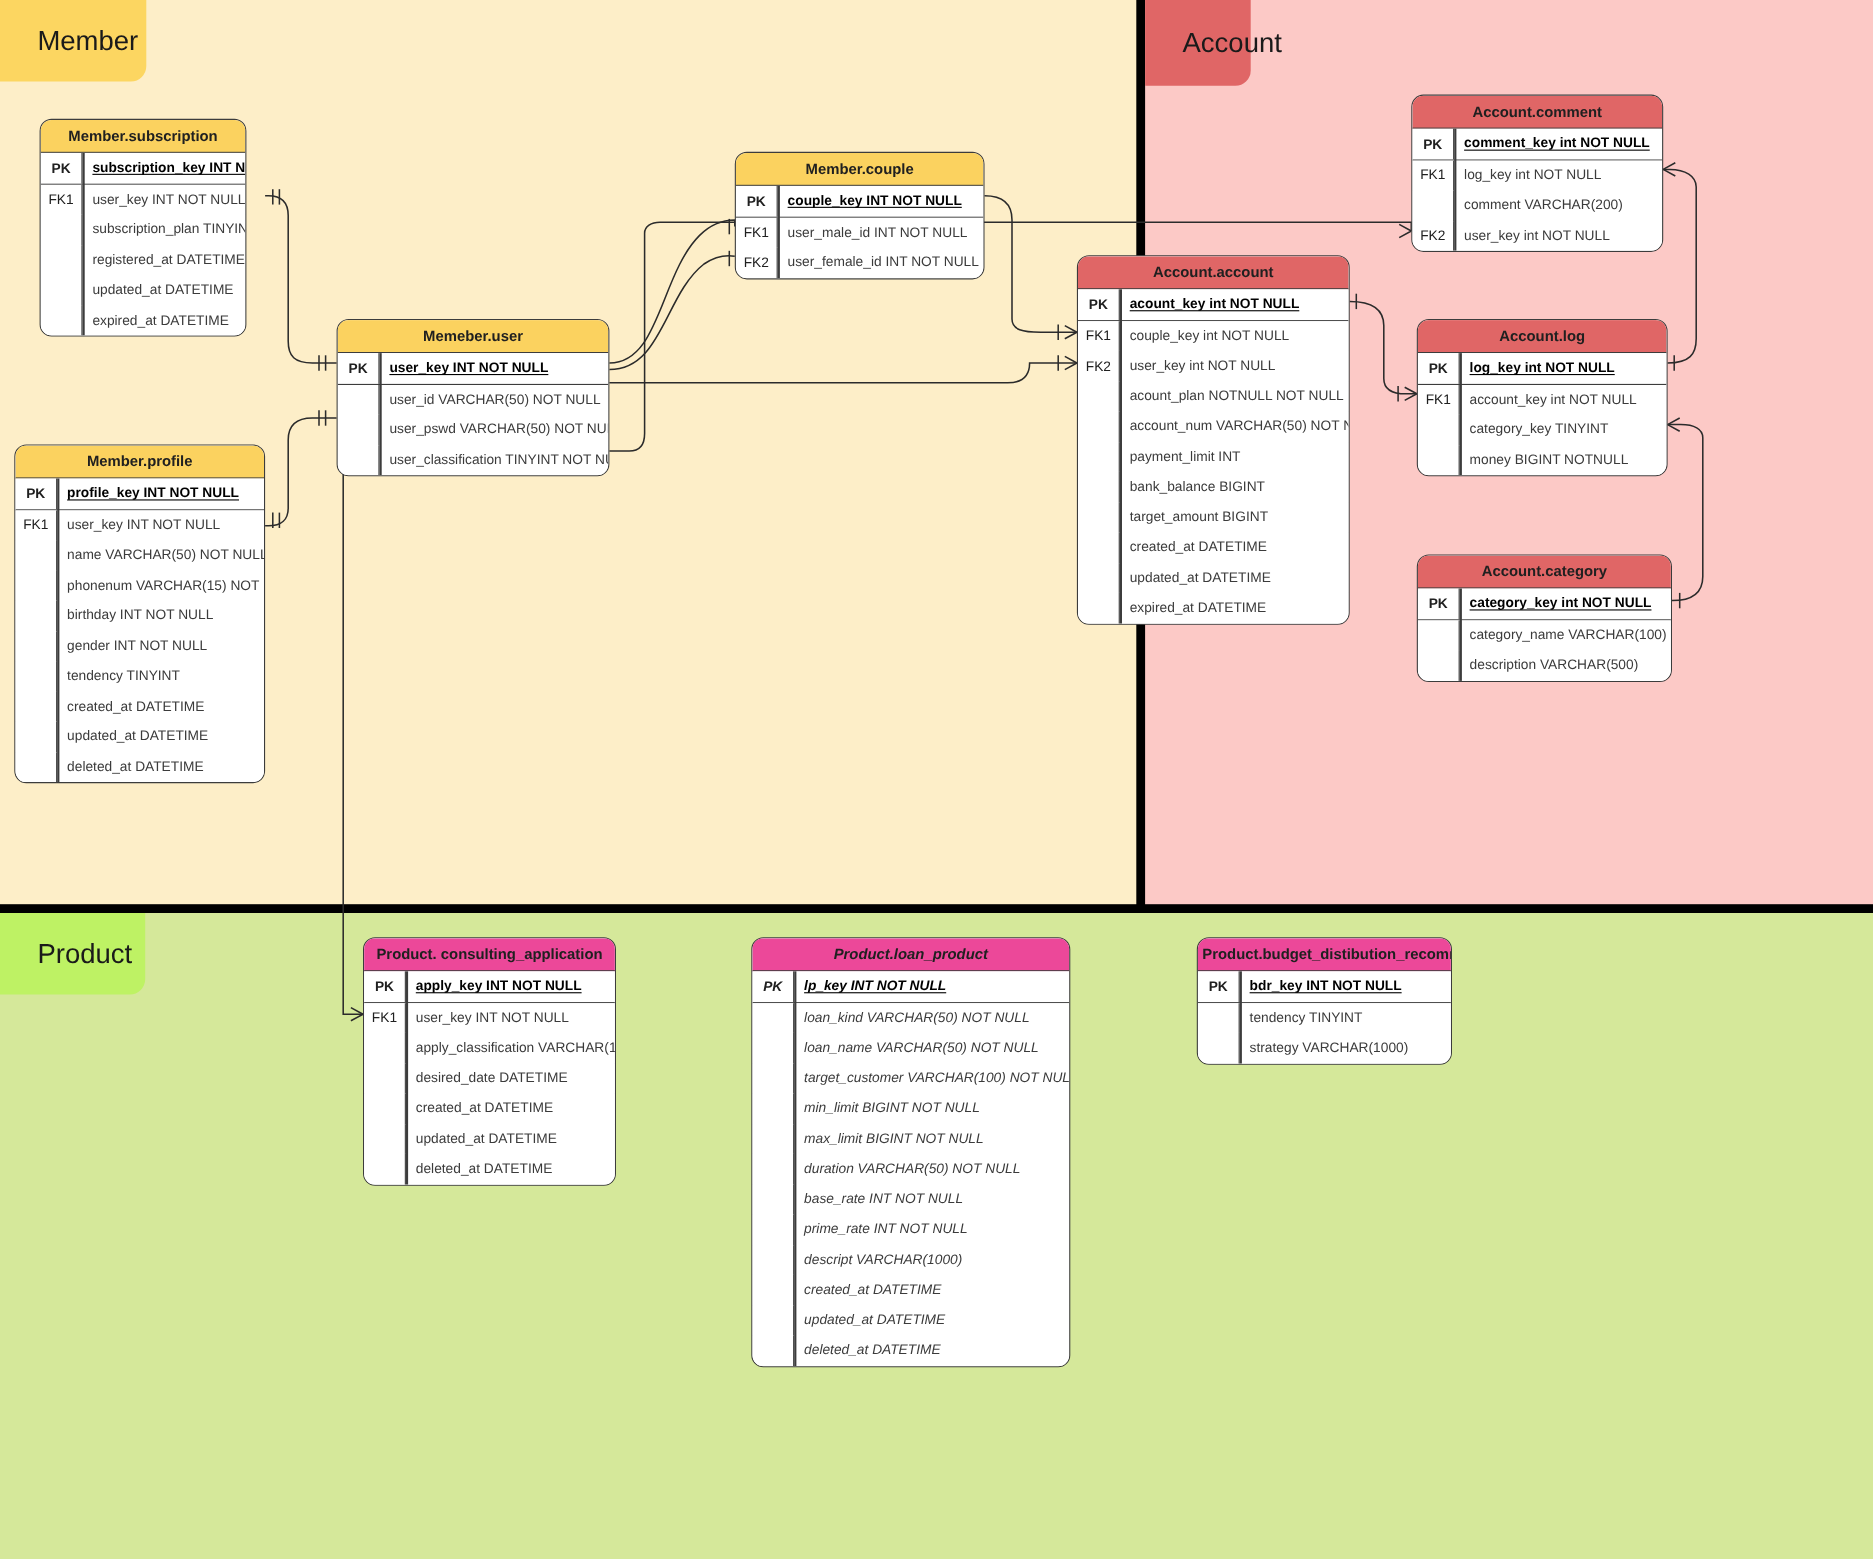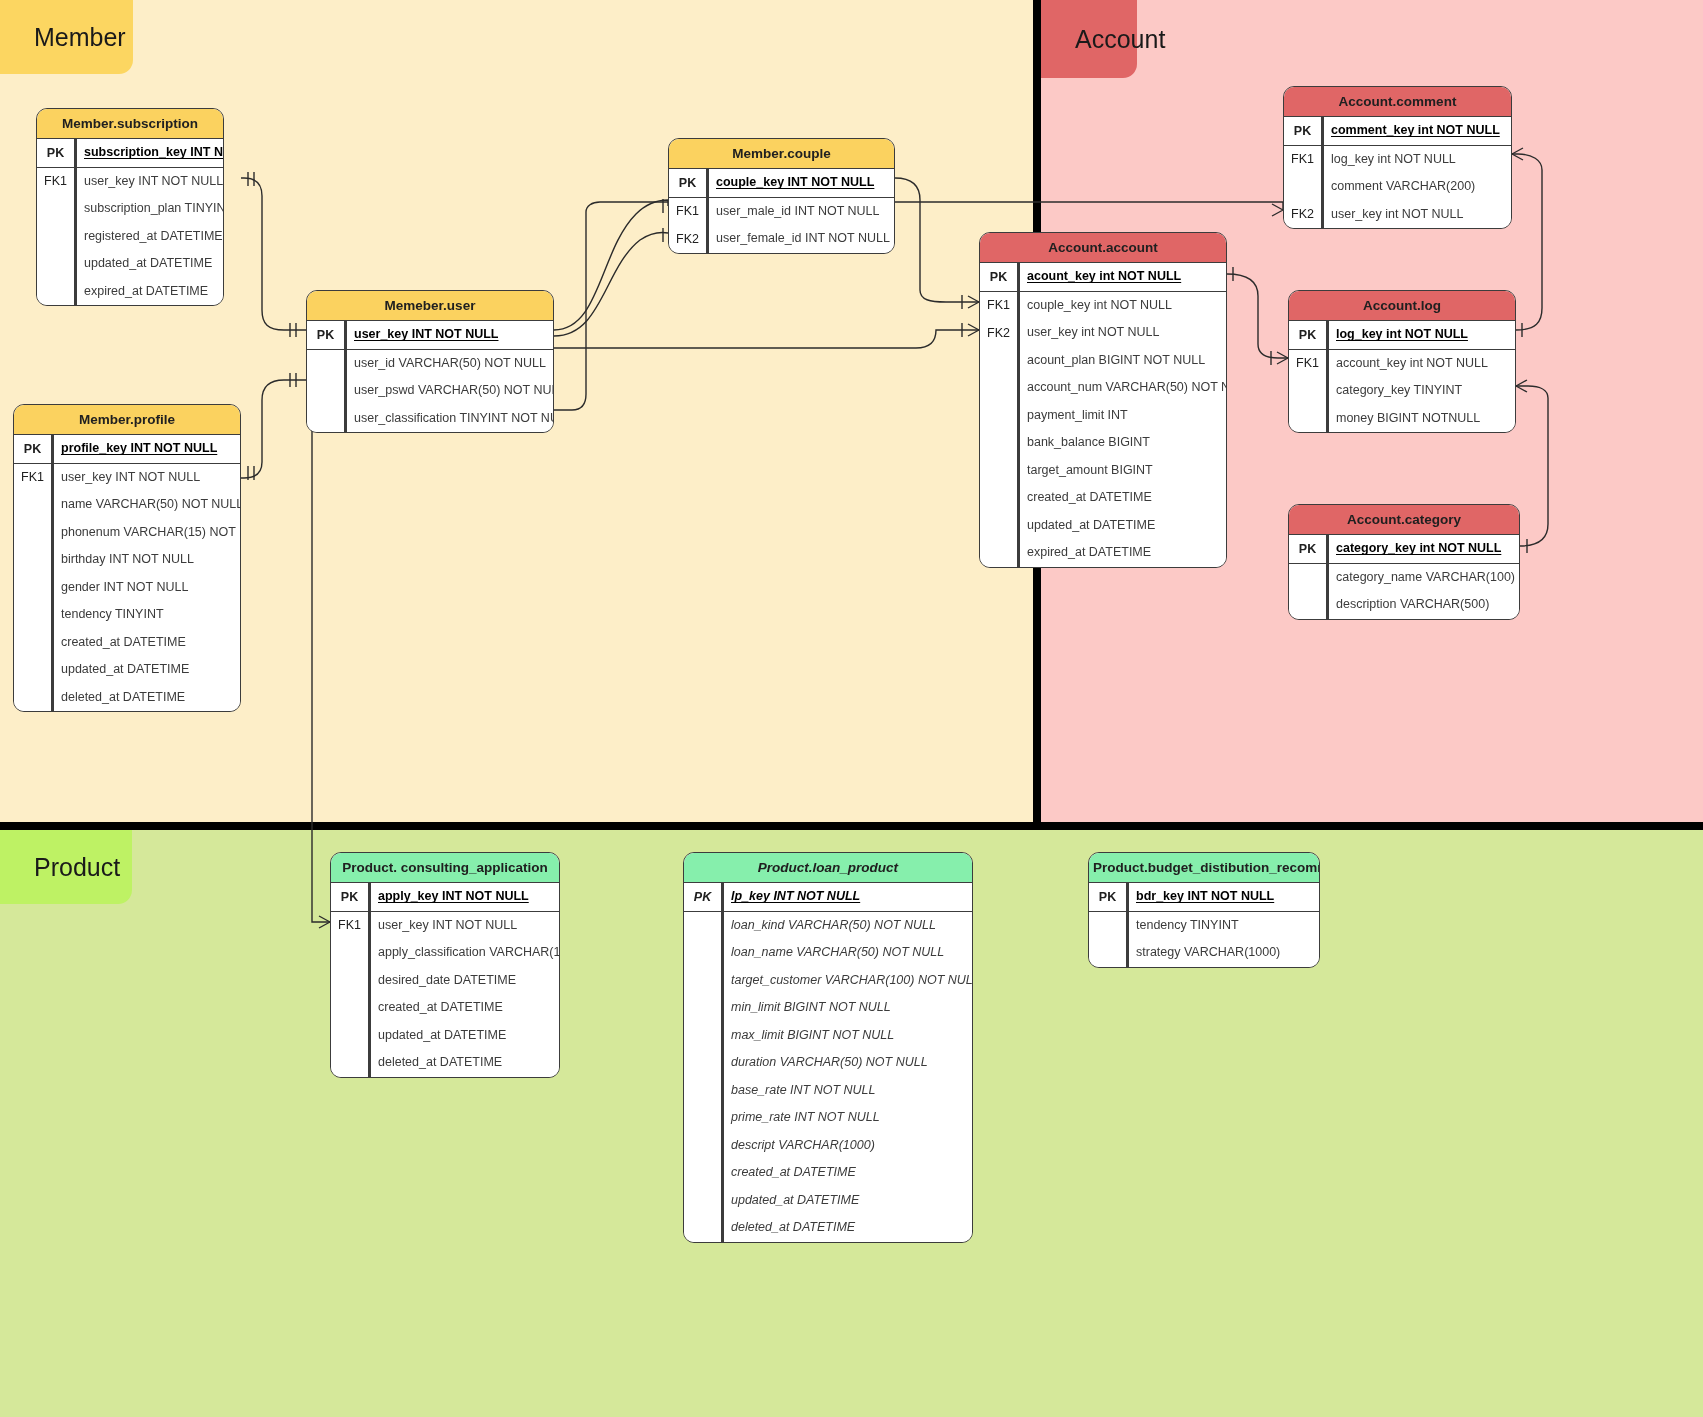--- a/index.html
+++ b/index.html
@@ -34,21 +34,21 @@
     background:#ffffff;overflow:hidden;
     box-shadow:0 0 0 0 rgba(0,0,0,0);
   }
   .ent-title{
     text-align:center;font-size:13.5px;color:#202020;font-weight:bold;
     padding:7px 4px;border-bottom:1.5px solid #3c3c3c;
     white-space:nowrap;overflow:hidden;
   }
   .t-yellow .ent-title{background:#fbd25f;}
   .t-red    .ent-title{background:#e06666;}
-  .t-green  .ent-title{background:#86efac;}
+  .t-green  .ent-title{background:#ec4899;}
 
   .ent-row{display:flex;align-items:center;min-height:27.5px;background:#fff;}
   .ent-row.pk-row{border-bottom:1.5px solid #3c3c3c;}
   .ent-keycol{
     width:38px;min-width:38px;align-self:stretch;
     display:flex;align-items:center;justify-content:center;
     font-size:12.5px;color:#202020;
     border-right:1.5px solid #3c3c3c;
     box-sizing:border-box;
   }
@@ -276,21 +276,21 @@
       <div class="ent-row">
         <div class="ent-keycol">FK1</div>
         <div class="ent-attr">couple_key int NOT NULL</div>
       </div>
       <div class="ent-row">
         <div class="ent-keycol">FK2</div>
         <div class="ent-attr">user_key int NOT NULL</div>
       </div>
       <div class="ent-row">
         <div class="ent-keycol"></div>
-        <div class="ent-attr">acount_plan BIGINT NOT NULL</div>
+        <div class="ent-attr">acount_plan NOTNULL NOT NULL</div>
       </div>
       <div class="ent-row">
         <div class="ent-keycol"></div>
         <div class="ent-attr">account_num VARCHAR(50) NOT NULL</div>
       </div>
       <div class="ent-row">
         <div class="ent-keycol"></div>
         <div class="ent-attr">payment_limit INT</div>
       </div>
       <div class="ent-row">

